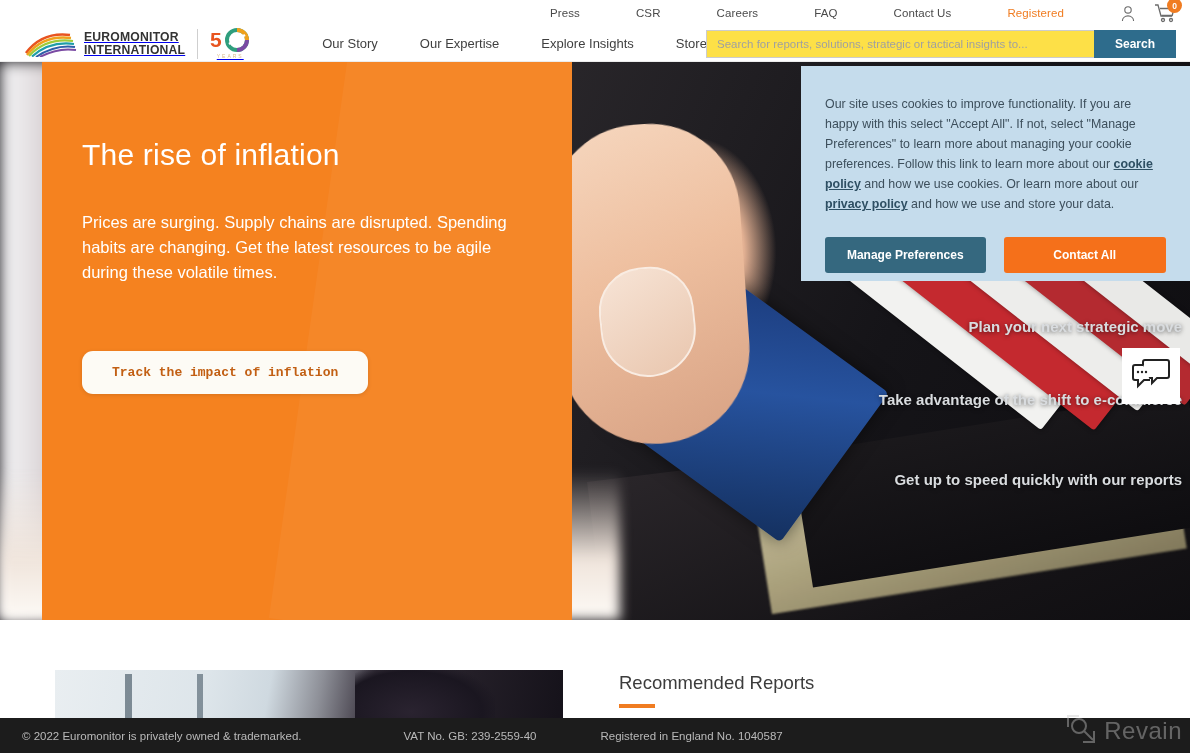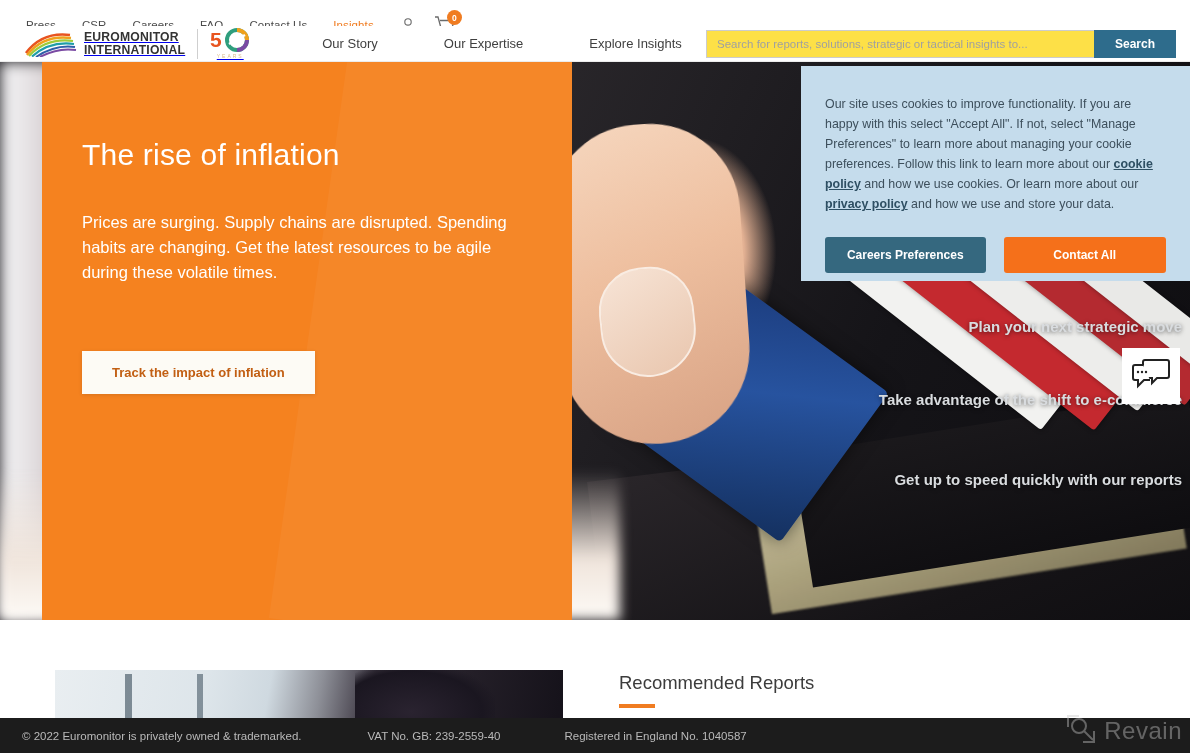--- a/index.html
+++ b/index.html
@@ -6,24 +6,25 @@
   html, body {
     width: 1190px; height: 753px;
     overflow: hidden;
     font-family: "Liberation Sans", sans-serif;
     background: #ffffff;
   }
   .page { position: relative; width: 1190px; height: 753px; background:#fff; }
 
   
   .utility-bar {
-    position: absolute; top: 12px; left: 0; width: 1190px; height: 26px;
+    position: absolute; top: 0; left: 0; width: 1190px; height: 26px;
     background: #ffffff;
-    display: flex; align-items: center; 
+    display: flex; align-items: center; justify-content: flex-end;
     padding-right: 14px;
+    gap: 30px;
   }
   .utility-link {
     font-size: 11.5px; color: #4a4a4a; margin-left: 26px;
     text-decoration: none; white-space: nowrap; letter-spacing: .1px;
   }
   .utility-link.accent { color: #f07c21; }
   .util-icons { display: flex; align-items: center; margin-left: 26px; gap: 18px; }
   .icon-person { width: 16px; height: 17px; display:block; }
   .cart-wrap { position: relative; width: 22px; height: 20px; }
   .cart-badge {
@@ -46,21 +47,21 @@
   .logo-text div {
     font-size: 12.2px; font-weight: bold; color: #333; letter-spacing: .2px;
   }
   .logo-divider { width:1px; height:30px; background:#cfcfcf; margin:0 12px; }
   .logo-50 { display:flex; flex-direction:column; align-items:center; }
   .logo-50 svg { display:block; }
   .logo-50 .years {
     font-size: 5px; letter-spacing: 2px; color:#d8b88a; margin-top:1px;
   }
 
-  .main-nav { display: flex; align-items: center; margin-left: 72px; gap: 66px; }
+  .main-nav { display: flex; align-items: center; margin-left: 72px; gap: 42px; }
   .nav-link {
     font-size: 13px; color: #3f3f3f; text-decoration: none; white-space: nowrap;
   }
 
   .search-group {
     position: absolute; right: 14px; top: 4px;
     display: flex; align-items: stretch; height: 28px;
   }
   .search-input {
     width: 388px; height: 28px;
@@ -170,22 +171,22 @@
     letter-spacing: .2px;
   }
   .hero-sub {
     position: relative; margin-top: 38px; font-size: 16.5px; color: #fff;
     line-height: 1.52; max-width: 430px;
   }
   .hero-cta {
     position: relative; display: inline-block; margin-top: 66px;
     background: #fdfbf5; color: #c25f13;
     font-size: 13px; font-weight: bold;
-    padding: 14px 30px; border: none; border-radius: 0;
-    cursor: pointer; font-family: Liberation Sans, sans-serif;
+    padding: 14px 30px; border: none; border-radius: 11px;
+    cursor: pointer; font-family: Liberation Mono, monospace;
     box-shadow: 0 1px 4px rgba(0,0,0,.12);
   }
 
   .hero-side-text {
     position: absolute; right: 8px; text-align: right;
     color: #d9dcdf; font-size: 15px; font-weight: bold;
     line-height: 1.35; text-shadow: 0 1px 4px rgba(0,0,0,.55);
     width: 340px;
   }
   .hst-1 { top: 255px; }
@@ -232,21 +233,21 @@
 
   
   .footer-bar {
     position: absolute; bottom: 0; left: 0; width: 1190px; height: 35px;
     background: #1c1c1c; display: flex; align-items: center;
   }
   .footer-text {
     font-size: 11.5px; color: #b9b9b9; white-space: nowrap;
   }
   .ft-1 { margin-left: 22px; }
-  .ft-2 { margin-left: 66px; }
+  .ft-2 { margin-left: 102px; }
   .ft-3 { margin-left: 64px; }
   .watermark {
     position: absolute; right: 8px; bottom: 4px;
     display: flex; align-items: center; gap: 8px;
     opacity: .42;
   }
   .watermark-text {
     font-size: 24px; color: #c9c9c9; letter-spacing: .5px;
     font-family: "Liberation Sans", sans-serif;
   }
@@ -278,21 +279,21 @@
 <body>
 
 <div class="page">
 
   <div class="utility-bar">
     <a class="utility-link" href="#">Press</a>
     <a class="utility-link" href="#">CSR</a>
     <a class="utility-link" href="#">Careers</a>
     <a class="utility-link" href="#">FAQ</a>
     <a class="utility-link" href="#">Contact Us</a>
-    <a class="utility-link accent" href="#">Insights</a>
+    <a class="utility-link accent" href="#">Registered</a>
     <div class="util-icons">
       <span>
         <svg class="icon-person" viewBox="0 0 20 21" fill="none" stroke="#6b6b6b" stroke-width="1.4">
           <circle cx="10" cy="6" r="4"></circle>
           <path d="M3 20c0-4 3.2-6.5 7-6.5S17 16 17 20"></path>
         </svg>
       </span>
       <span class="cart-wrap">
         <svg width="22" height="20" viewBox="0 0 22 20" fill="none" stroke="#6b6b6b" stroke-width="1.3">
           <path d="M1 2h3l3 11h11"></path>
@@ -409,18 +410,18 @@
       </span>
       <span class="watermark-text">Revain</span>
     </div>
   </div>
 
   <div class="cookie-banner">
     <div class="cookie-text">
       <span>Our site uses cookies to improve functionality. If you are happy with this select "Accept All". If not, select "Manage Preferences" to learn more about managing your cookie preferences. Follow this link to learn more about our </span><a href="#">cookie policy</a><span> and how we use cookies. Or learn more about our </span><a href="#">privacy policy</a><span> and how we use and store your data.</span>
     </div>
     <div class="cookie-actions">
-      <button class="btn-manage">Careers Preferences</button>
+      <button class="btn-manage">Manage Preferences</button>
       <button class="btn-accept">Contact All</button>
     </div>
   </div>
 
 </div>
 
 </body></html>

